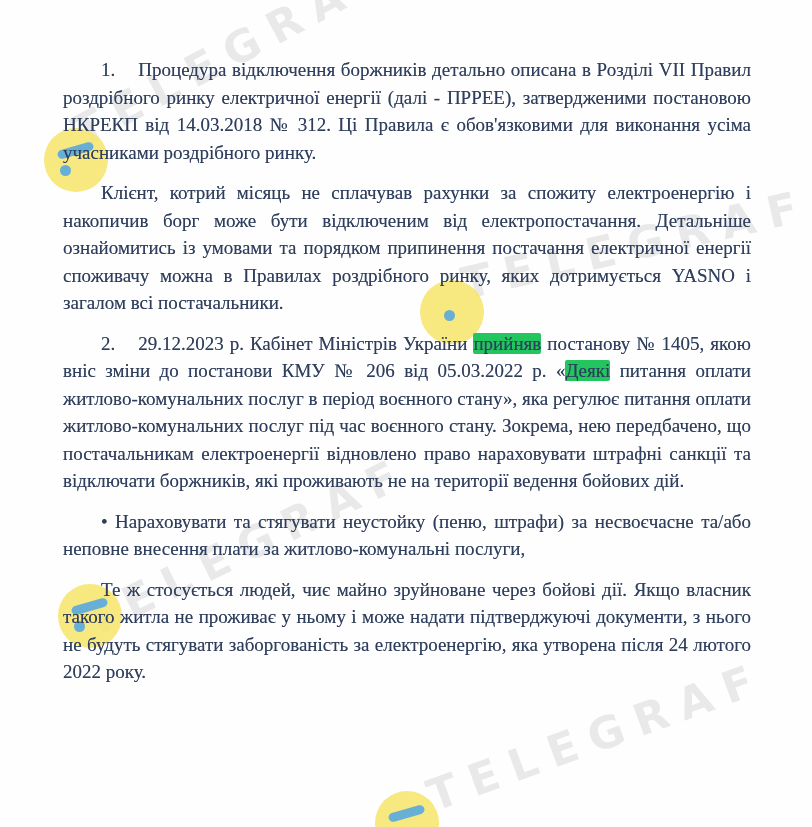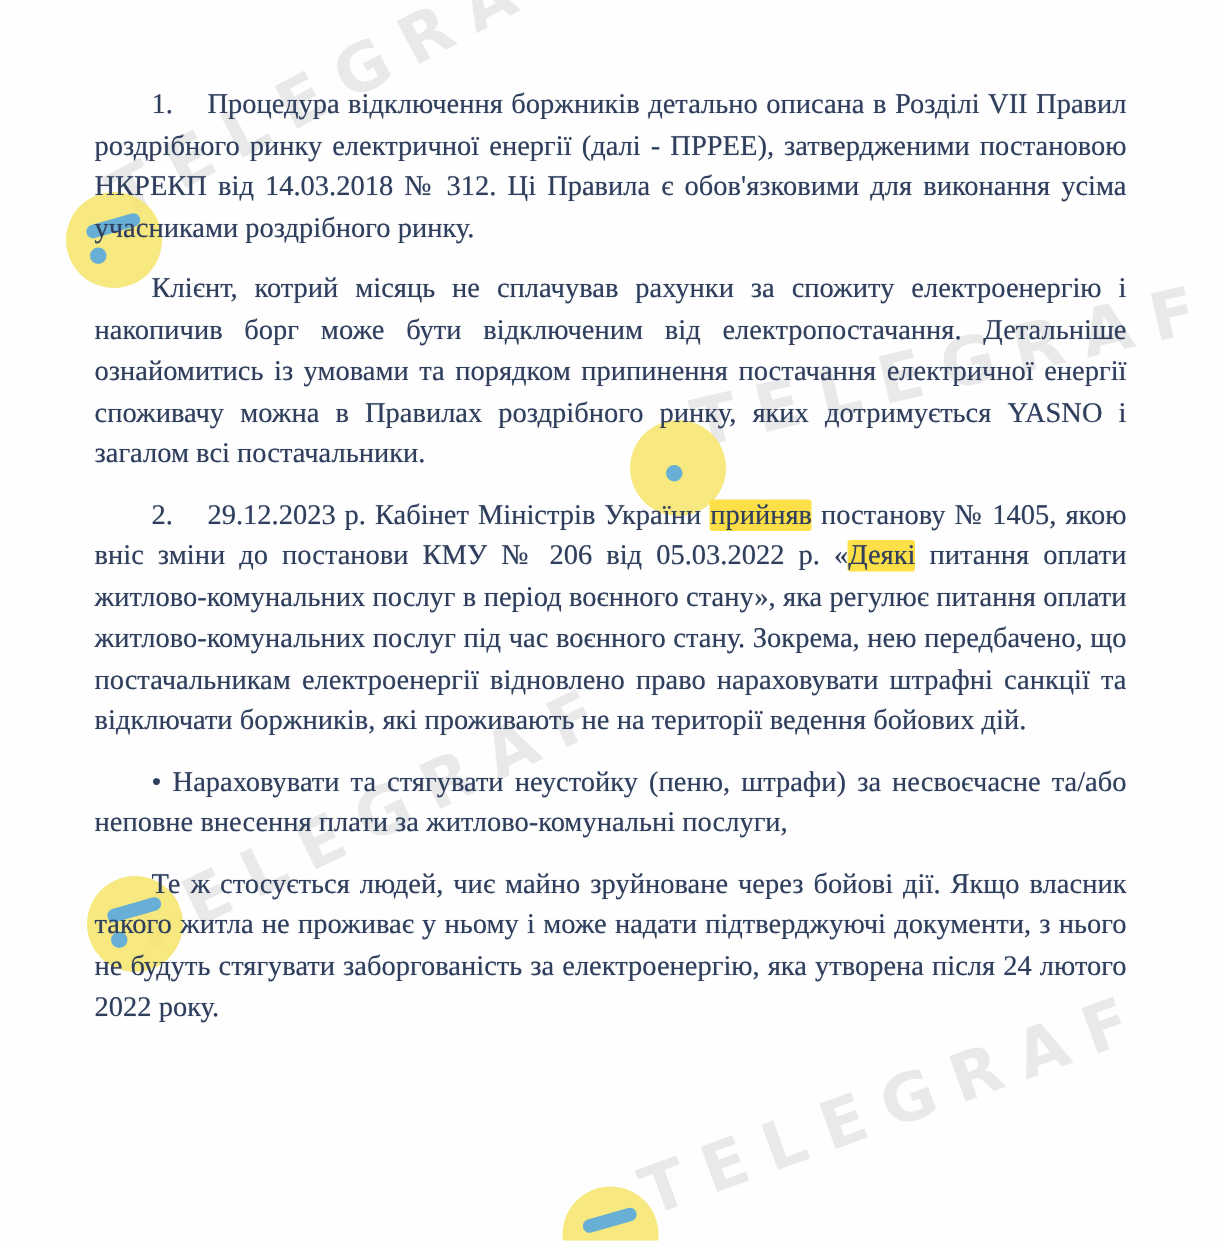--- a/index.html
+++ b/index.html
@@ -40,21 +40,21 @@
     text-shadow:0 0 .6px rgba(46,62,92,.55);
   }
   p.para{
     margin:13px 0 0;
     font-size:19px;line-height:27.5px;
     text-align:justify;text-indent:38px;
   }
   p.para:first-child{margin-top:12px;}
   .num{padding-right:23px;}
   .u{text-decoration:underline;text-underline-offset:3px;}
-  .hl{background:#fde047;border-radius:2px;}
+  .hl{background:#22c55e;border-radius:2px;}
 </style>
 </head>
 <body>
 
 <div class="page">
 
   <div class="wm-layer">
     <div class="wm-text wm1">TELEGRAF</div>
     <div class="wm-text wm2">TELEGRAF</div>
     <div class="wm-text wm3">TELEGRAF</div>

